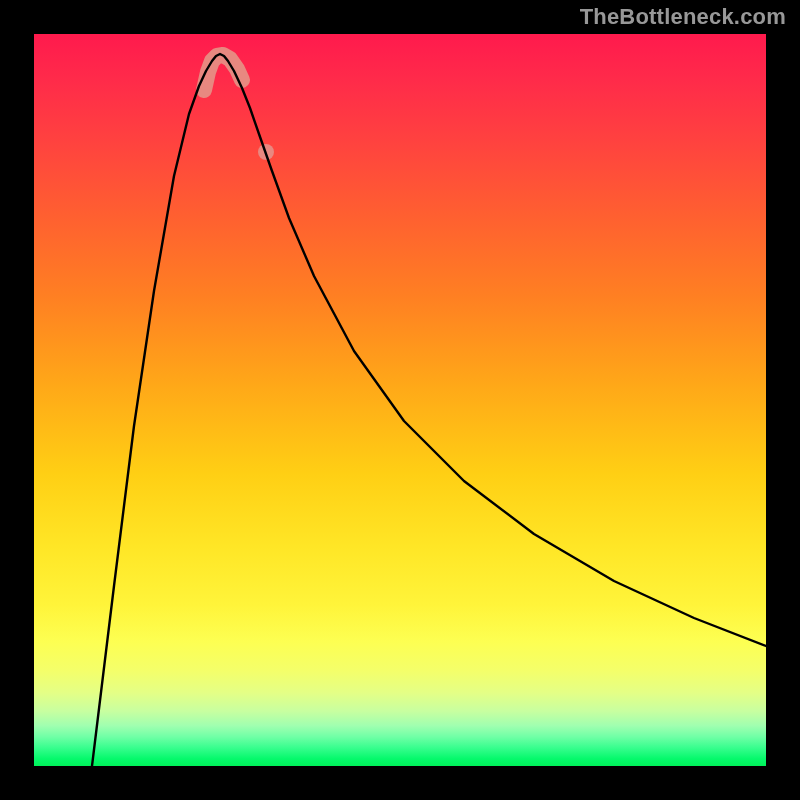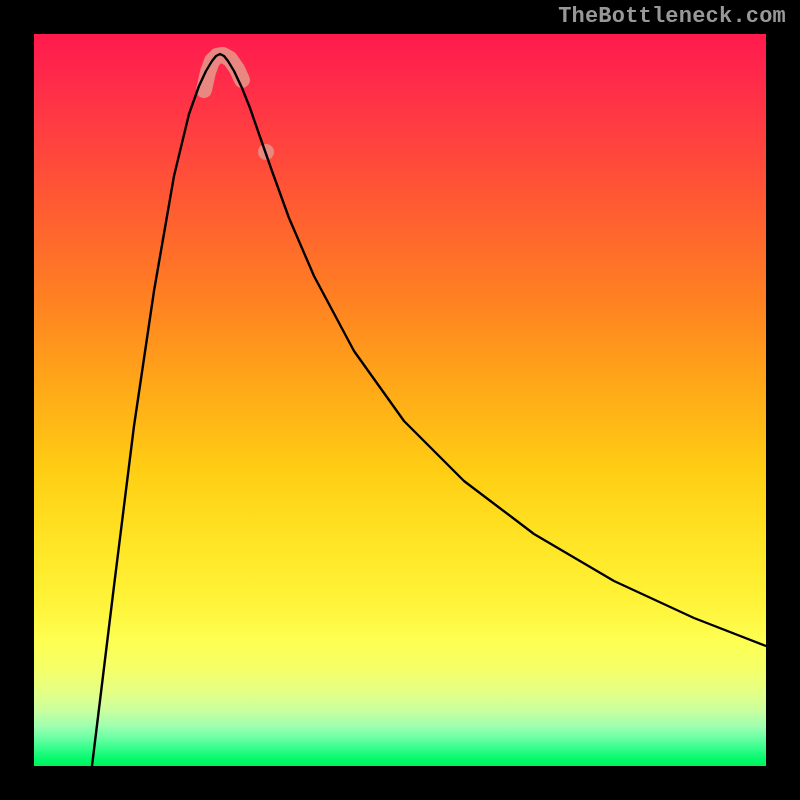--- a/index.html
+++ b/index.html
@@ -58,21 +58,21 @@
     position: absolute;
     left: 0;
     top: 0;
     width: 732px;
     height: 732px;
   }
   .watermark {
     position: absolute;
     top: 4px;
     right: 14px;
-    font-family: Liberation Mono, monospace;
+    font-family: Liberation Sans, sans-serif;
     font-size: 22px;
     font-weight: 600;
     color: #989898;
     letter-spacing: 0.2px;
   }
 </style>
 </head>
 <body>
 
 <div class="frame">

